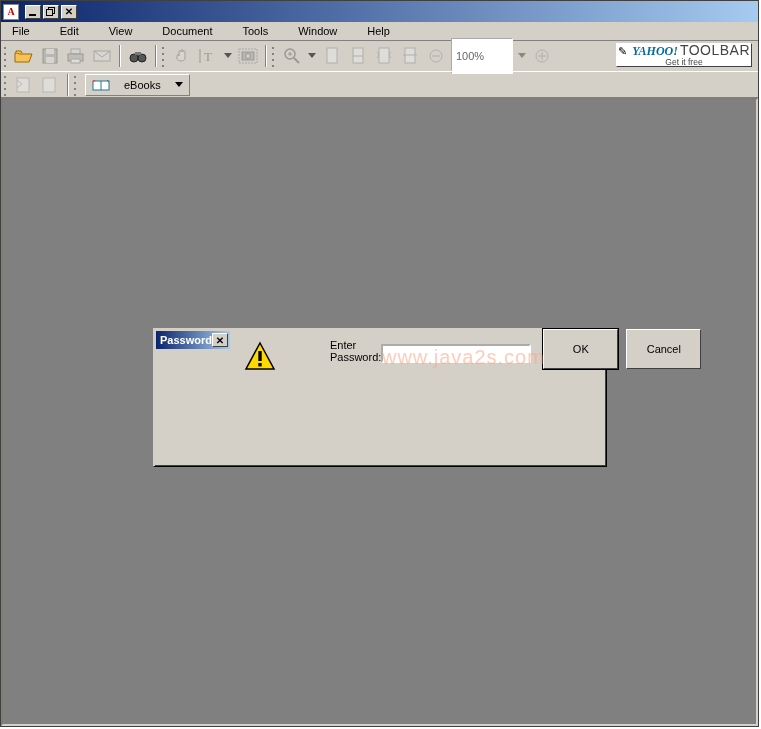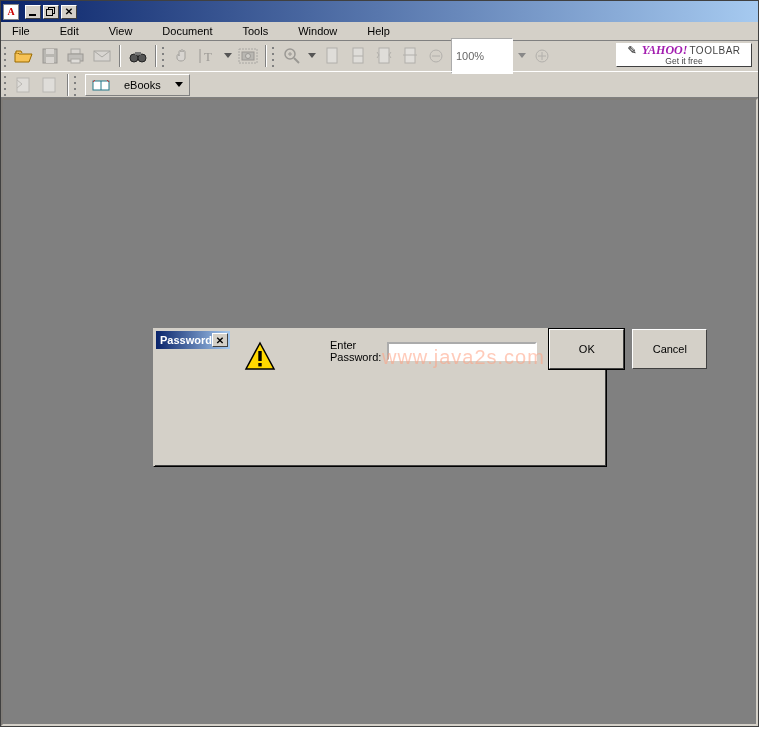--- a/index.html
+++ b/index.html
@@ -133,24 +133,24 @@
     display: flex; align-items: center; justify-content: center;
     flex-direction: column;
     line-height: 1;
   }
   .yahoo-line1 {
     display: flex;
     align-items: baseline;
     gap: 2px;
   }
   .yahoo-logo {
-    color: #a21caf; font-weight: bold; font-style: italic; font-size: 12px;
+    color: #0369a1; font-weight: bold; font-style: italic; font-size: 12px;
     font-family: "Times New Roman", serif;
   }
-  .yahoo-toolbar { color: #444; font-size: 10px; letter-spacing: 0.5px; }
+  .yahoo-toolbar { color: #444; font-size: 14px; letter-spacing: 0.5px; }
   .yahoo-sub { color: #444; font-size: 8.5px; margin-top: 1px; }
   .yahoo-pencil {
     font-size: 11px;
     margin-right: 3px;
   }
   .ebooks-btn {
     height: 22px;
     display: flex;
     align-items: center;
     padding: 0 6px;
@@ -215,23 +215,22 @@
   .dialog-inner {
     flex: 1;
   }
   .dialog-msg {
     color: #000;
     line-height: 1.3;
     margin-bottom: 12px;
   }
   .pw-row {
     display: flex;
-    align-items: center;
+    align-items: flex-end;
     justify-content: center;
-    gap: 6px;
     margin-left: 40px;
   }
   .pw-label { color: #000; }
   .pw-input {
     width: 150px; height: 19px;
     border: 2px inset #fff;
     background: #fff;
     padding: 0 3px;
     font-size: 11px;
     font-family: inherit;

